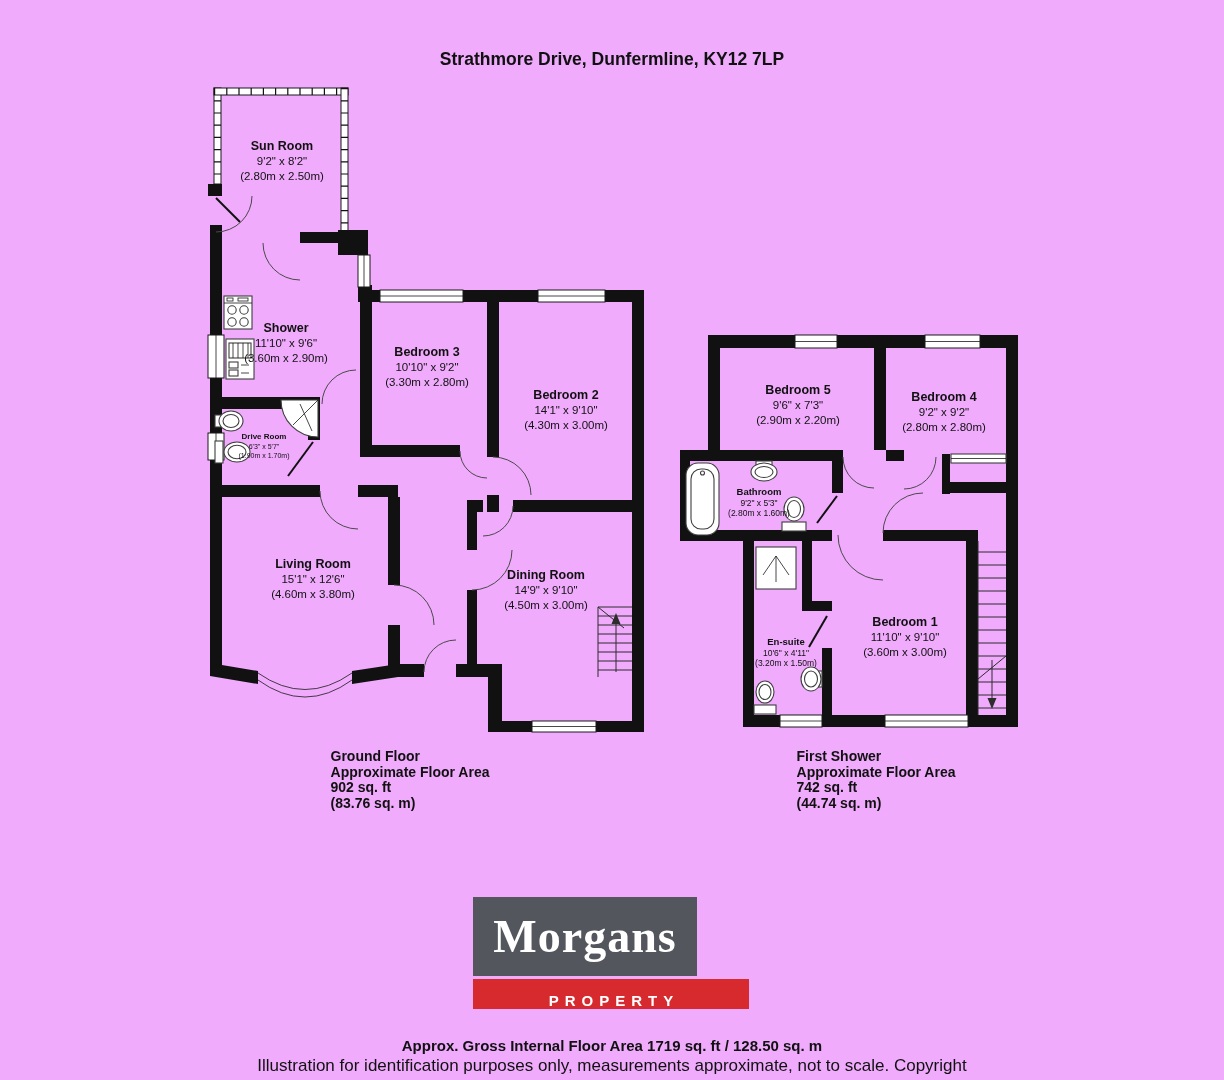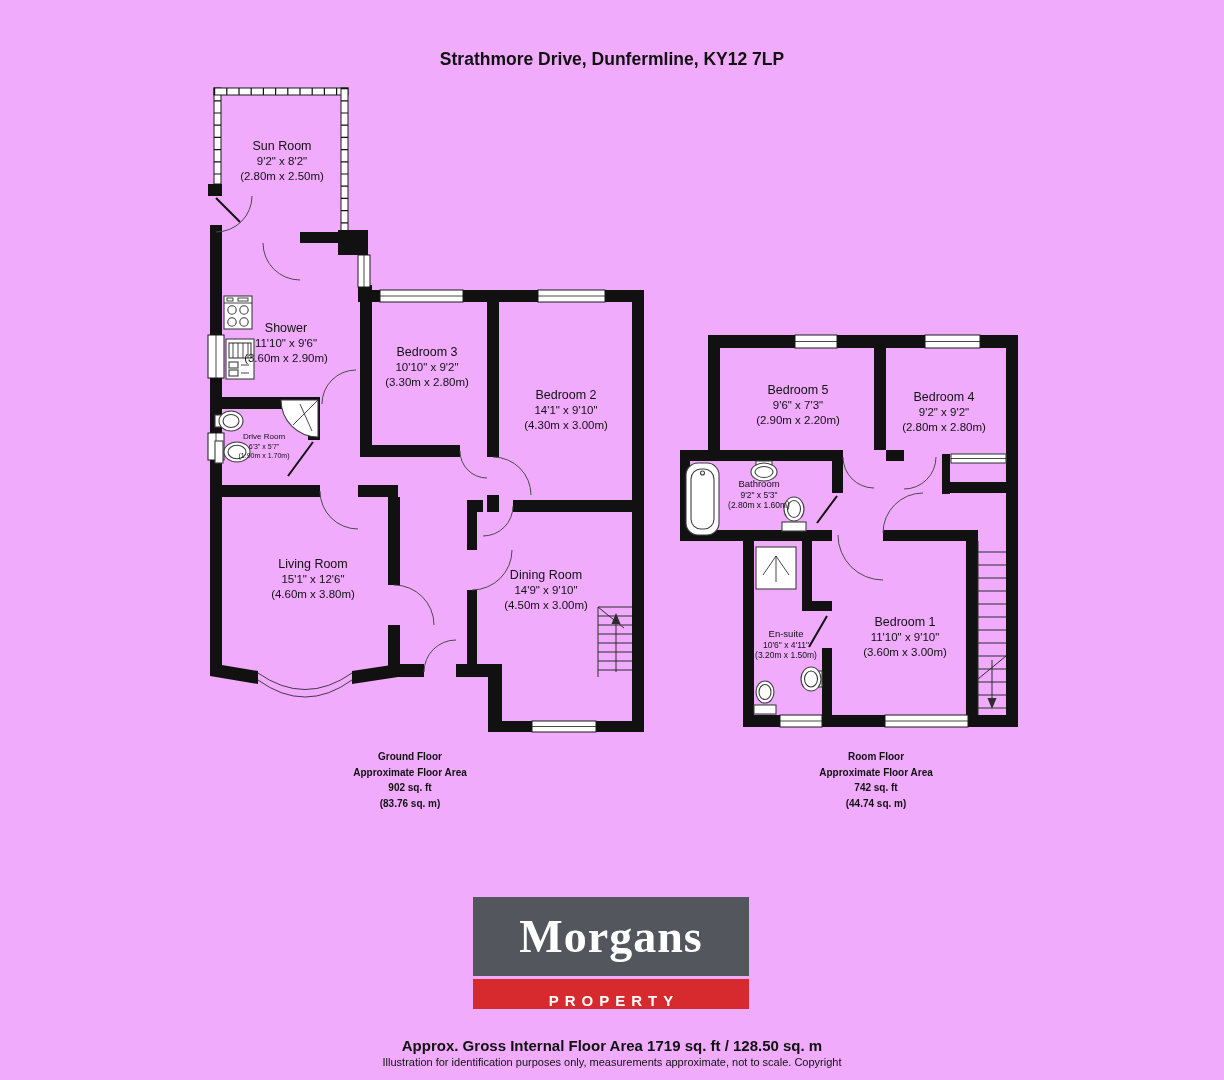--- a/index.html
+++ b/index.html
@@ -2,39 +2,39 @@
 <html><head>
 <meta charset="utf-8">
 <style>
   html,body{margin:0;padding:0;background:#ffffff;}
   .canvas{position:relative;width:1224px;height:1080px;background:#f0abfc;overflow:hidden;
           font-family:"Liberation Sans", sans-serif;color:#111;}
   .page-title{position:absolute;left:612px;top:49px;transform:translateX(-50%);
               font-size:17.5px;font-weight:bold;white-space:nowrap;height:22px;overflow:hidden;}
   svg{position:absolute;}
   .room-label{position:absolute;transform:translateX(-50%);text-align:center;white-space:nowrap;}
-  .room-label .rname{font-weight:normal;font-size:12.5px;line-height:15px;}
+  .room-label .rname{font-weight:bold;font-size:12.5px;line-height:15px;}
   .room-label .rdim{font-size:11.5px;line-height:14.5px;}
   .room-label.small .rname{font-size:8px;line-height:10px;}
   .room-label.small .rdim{font-size:7px;line-height:9px;}
-  .room-label.med .rname{font-size:9.5px;line-height:11.5px;}
+  .room-label.med .rname{font-size:9.5px;line-height:11.5px;margin-top:8px;}
   .room-label.med .rdim{font-size:8.5px;line-height:10.5px;}
-  .floor-caption{position:absolute;transform:translateX(-50%);text-align:center;
-                 font-size:10px;font-weight:bold;line-height:15.6px;white-space:nowrap;}
-  .logo-grey{position:absolute;left:473px;top:897px;width:276px;height:79px;background:#54565e;
+  .floor-caption{position:absolute;transform:translateX(-50%);
+                 font-size:14px;font-weight:bold;line-height:15.6px;white-space:nowrap;}
+  .logo-grey{position:absolute;left:473px;top:897px;width:224px;height:79px;background:#54565e;
              display:flex;align-items:center;justify-content:center;}
   .logo-grey .brand{font-family:"Liberation Serif", serif;font-weight:bold;color:#fff;
                     font-size:46px;letter-spacing:1px;}
   .logo-red{position:absolute;left:473px;top:979px;width:276px;height:30px;background:#d62a2e;
             display:flex;align-items:flex-end;justify-content:center;}
   .logo-red .tagline{color:#fff;font-weight:bold;font-size:15px;letter-spacing:6px;padding-left:6px;}
   .footer-area{position:absolute;left:612px;top:1037px;transform:translateX(-50%);
                font-size:15px;font-weight:bold;white-space:nowrap;}
   .footer-disc{position:absolute;left:612px;top:1056px;transform:translateX(-50%);
-               font-size:11px;white-space:nowrap;text-align:right;}
+               font-size:17px;white-space:nowrap;text-align:right;}
   
   .w{fill:#111;stroke:none;}
   .win{fill:#fff;stroke:#1a1a1a;stroke-width:1;}
   .wl{stroke:#1a1a1a;stroke-width:0.8;fill:none;}
   .tick{stroke:#111;fill:none;}
   .arc{stroke:#4a4a4a;stroke-width:1;fill:none;}
   .leaf{stroke:#111;stroke-width:2;fill:none;}
   .fix{stroke:#3f3f3f;stroke-width:1.1;fill:#fff;}
   .st{stroke:#2c2c2c;stroke-width:1;fill:none;}
   .arrow{fill:#2c2c2c;stroke:none;}
@@ -362,21 +362,21 @@
     <div class="rdim">(3.60m x 3.00m)</div>
   </div>
 
   <div class="floor-caption" style="left:410px;top:749px">
     <div>Ground Floor</div>
     <div>Approximate Floor Area</div>
     <div>902 sq. ft</div>
     <div>(83.76 sq. m)</div>
   </div>
   <div class="floor-caption" style="left:876px;top:749px">
-    <div>Room Floor</div>
+    <div>First Shower</div>
     <div>Approximate Floor Area</div>
     <div>742 sq. ft</div>
     <div>(44.74 sq. m)</div>
   </div>
 
   <div class="logo-grey">
     <span class="brand">Morgans</span>
   </div>
   <div class="logo-red">
     <span class="tagline">PROPERTY</span>

